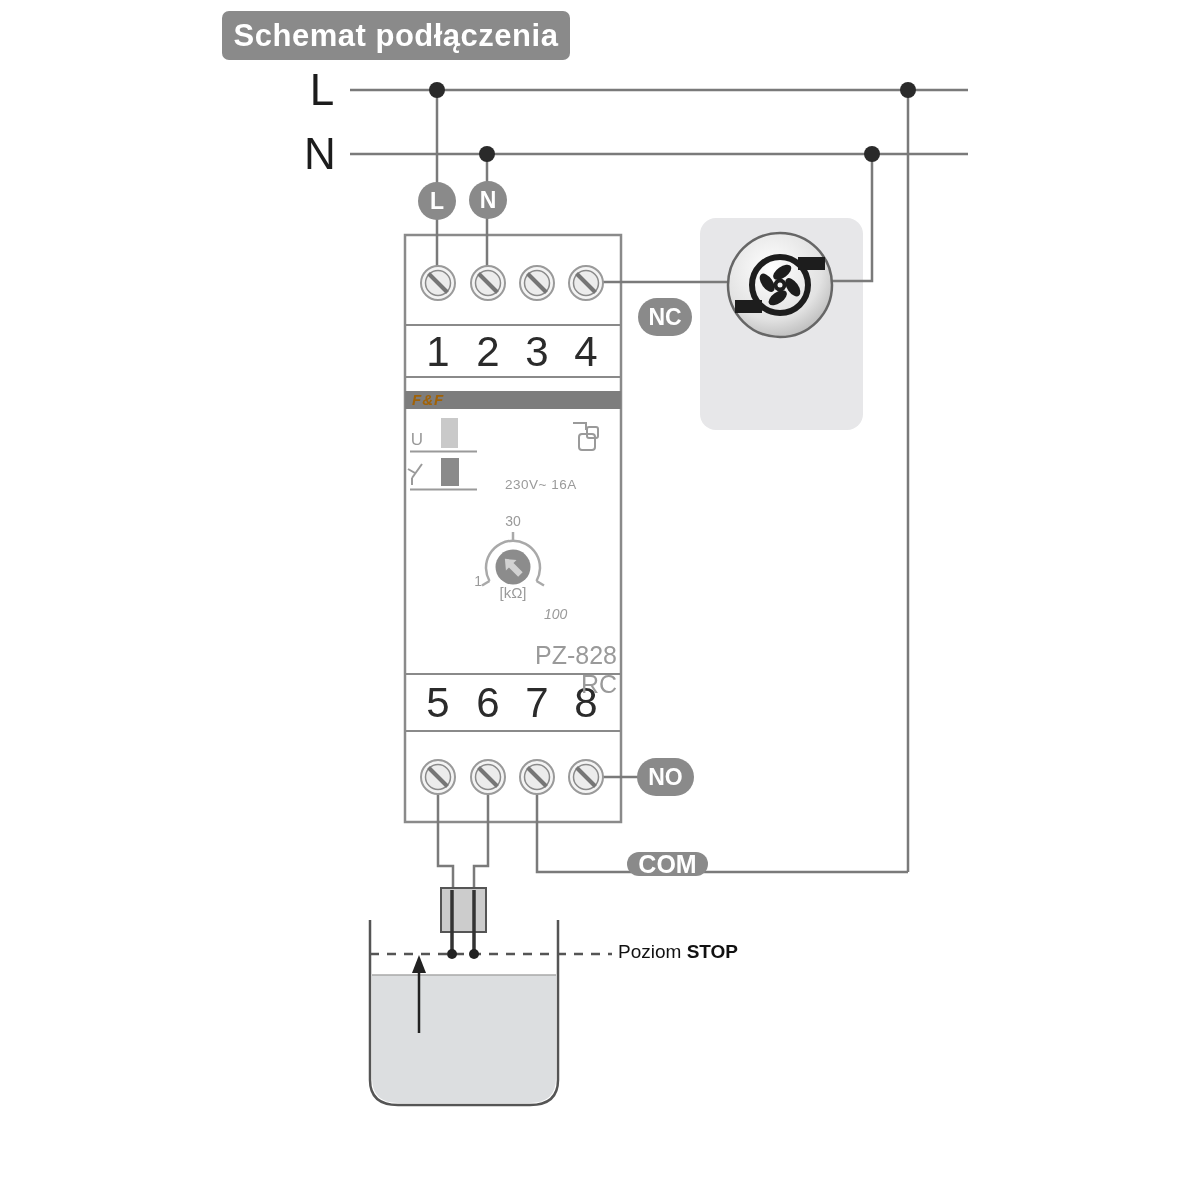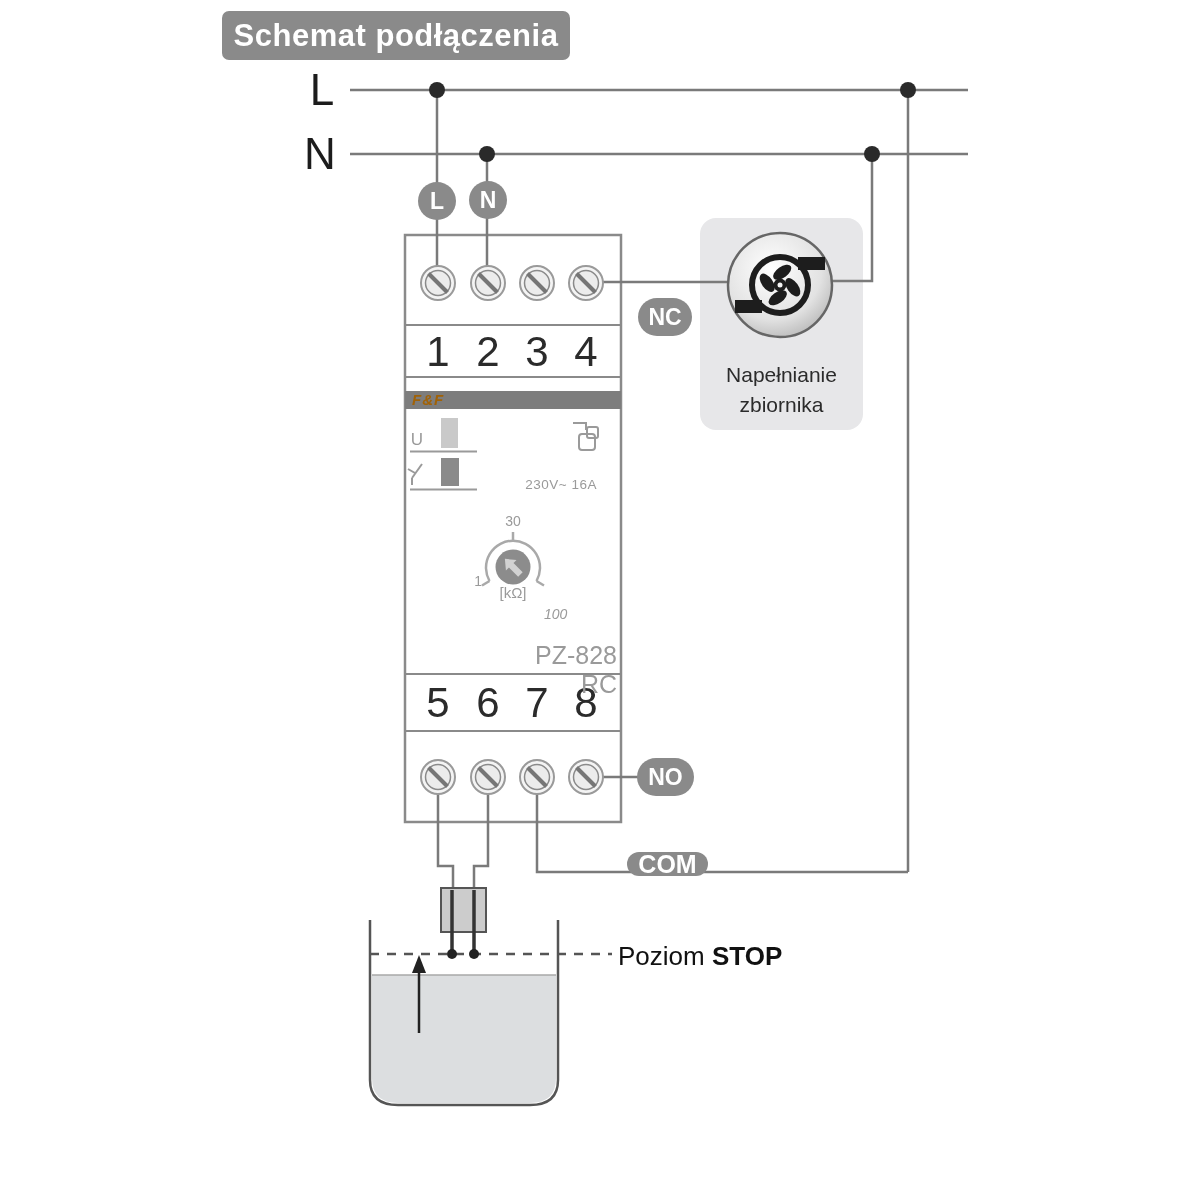--- a/index.html
+++ b/index.html
@@ -22,21 +22,21 @@
   .pill{
     background:#8a8a8a;color:#fff;display:flex;align-items:center;justify-content:center;
     font-weight:bold;border-radius:20px;
   }
   .term-num{width:40px;text-align:center;font-size:42px;line-height:50px;color:#2b2b2b;}
   .gray-txt{color:#9a9a9a;}
   .pump-text{
     left:700px;top:360px;width:163px;text-align:center;color:#2b2b2b;
     font-size:21px;line-height:30px;
   }
-  .level-label{left:618px;top:941px;font-size:26px;color:#111;white-space:nowrap;}
+  .level-label{left:618px;top:941px;font-size:19px;color:#111;white-space:nowrap;}
   .caption{
     left:397px;top:1156px;width:480px;text-align:center;
     font-size:24px;font-weight:bold;color:#111;
   }
   .brand{
     left:412px;top:391px;width:70px;height:18px;color:#a16207;
     font-size:15px;font-weight:bold;font-style:italic;letter-spacing:1px;line-height:18px;
   }
 </style>
 </head>
@@ -177,34 +177,30 @@
   <div class="abs term-num" style="left:468px;top:327px;">2</div>
   <div class="abs term-num" style="left:517px;top:327px;">3</div>
   <div class="abs term-num" style="left:566px;top:327px;">4</div>
 
   <div class="abs term-num" style="left:418px;top:678px;">5</div>
   <div class="abs term-num" style="left:468px;top:678px;">6</div>
   <div class="abs term-num" style="left:517px;top:678px;">7</div>
   <div class="abs term-num" style="left:566px;top:678px;">8</div>
 
   <div class="abs gray-txt" style="left:405px;top:430px;width:24px;text-align:center;font-size:17px;">U</div>
-  <div class="abs gray-txt" style="left:505px;top:477px;width:92px;font-size:13.5px;letter-spacing:.5px;text-align:right;">230V~ 16A</div>
+  <div class="abs gray-txt" style="left:505px;top:477px;width:92px;font-size:13.5px;letter-spacing:.5px;">230V~ 16A</div>
   <div class="abs gray-txt" style="left:498px;top:513px;width:30px;text-align:center;font-size:14px;">30</div>
   <div class="abs gray-txt" style="left:464px;top:573px;width:18px;text-align:right;font-size:14px;">1</div>
   <div class="abs gray-txt" style="left:544px;top:606px;width:34px;font-size:14px;font-style:italic;">100</div>
   <div class="abs gray-txt" style="left:488px;top:584px;width:50px;text-align:center;font-size:15px;">[kΩ]</div>
   <div class="abs gray-txt" style="left:492px;top:641px;width:125px;text-align:right;font-size:25px;">PZ-828 RC</div>
 
   <div class="abs pill" style="left:638px;top:262px;width:54px;height:38px;font-size:23px;margin-top:36px;">NC</div>
   <div class="abs pill" style="left:637px;top:758px;width:57px;height:38px;font-size:23px;">NO</div>
   <div class="abs pill" style="left:627px;top:852px;width:81px;height:24px;font-size:25px;">COM</div>
 
-  <div class="abs pump-text">
-    <div>Napełnianie</div>
-    <div>zbiornika</div>
-  </div>
 
   <div class="abs level-label">
     <span>Poziom </span><b>STOP</b>
   </div>
 
 
 </div>
 
 </body></html>

